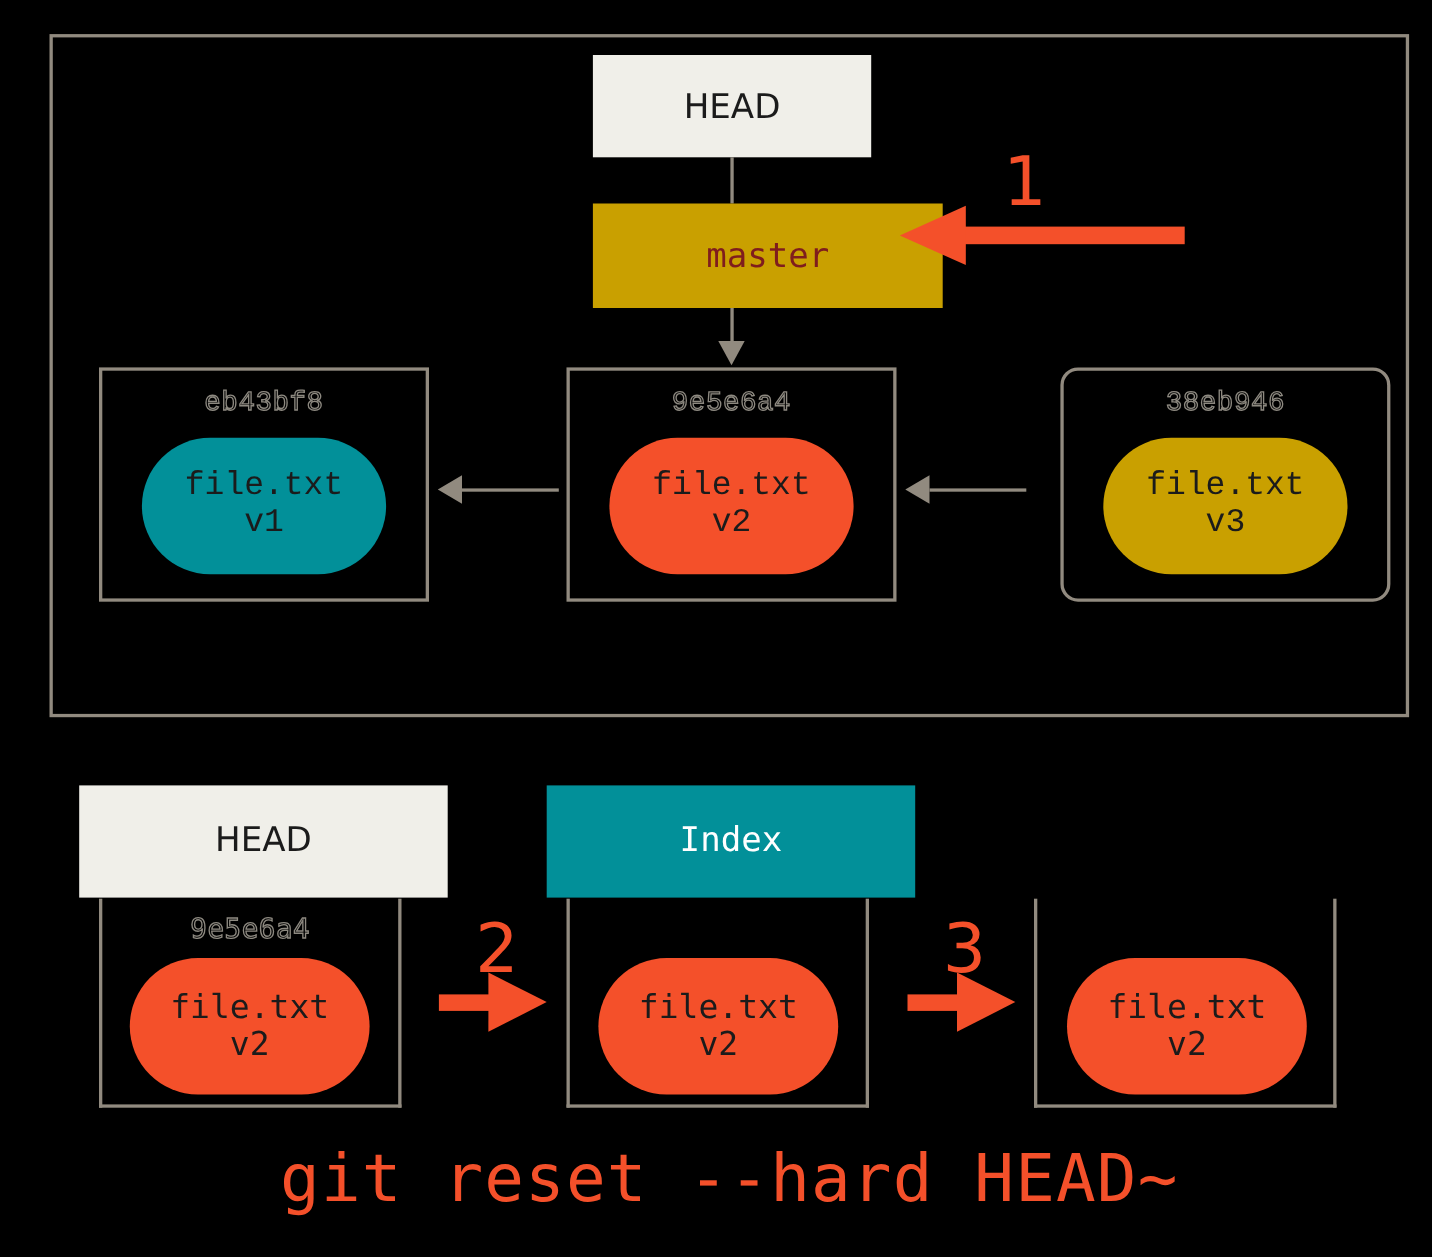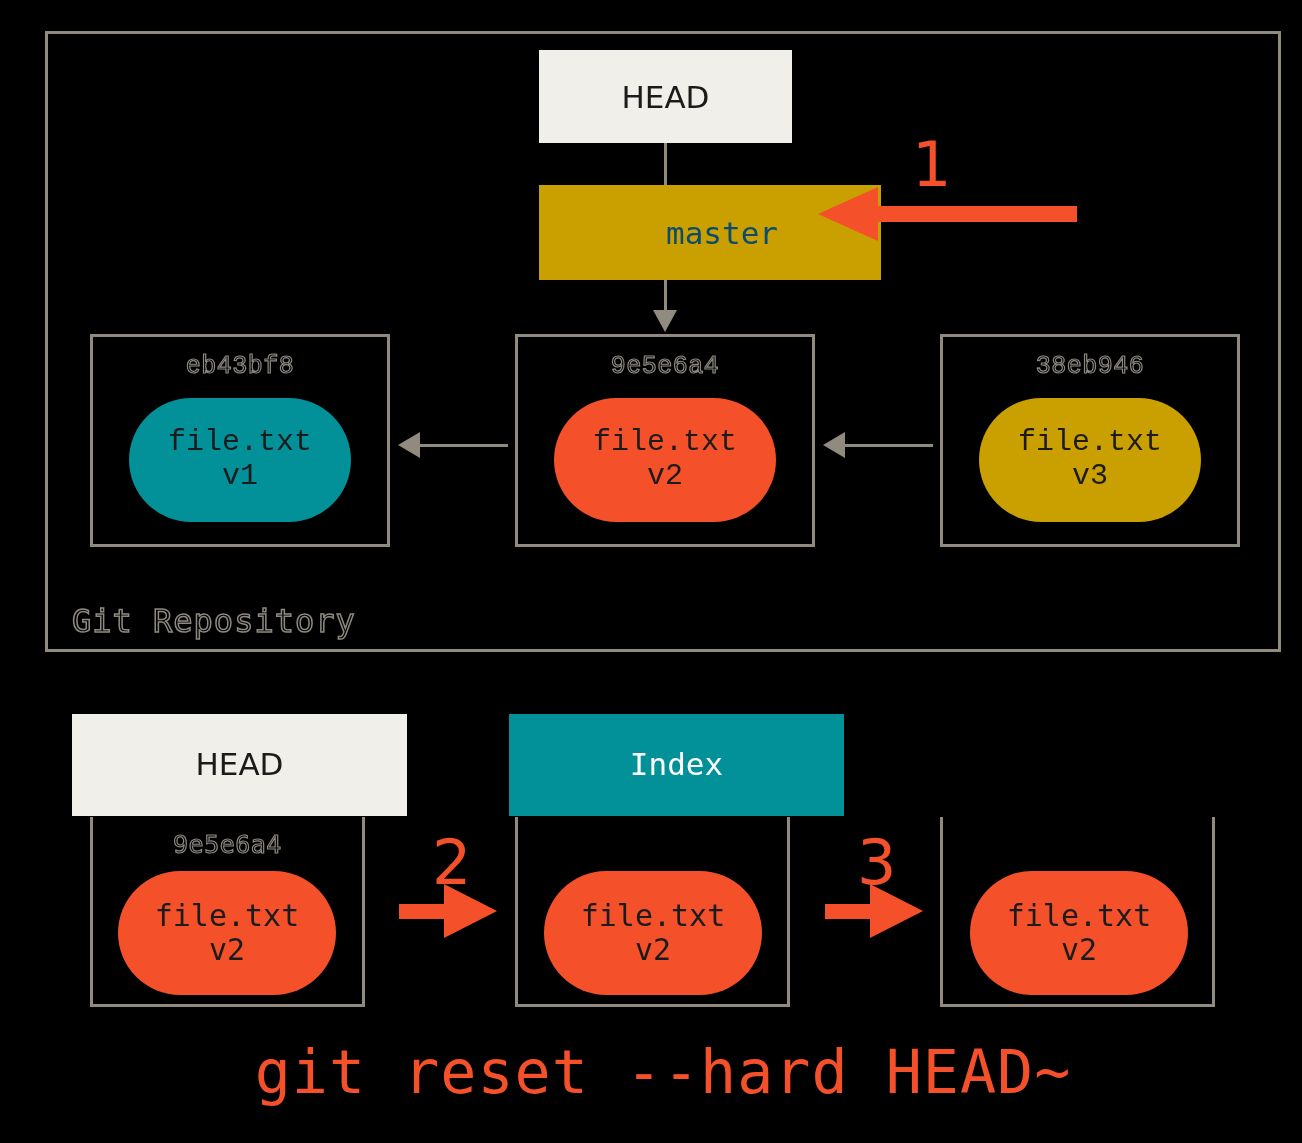--- a/index.html
+++ b/index.html
@@ -61,22 +61,21 @@
   .master-box {
     left: 527px;
     top: 185px;
     width: 318px;
     height: 95px;
     background: #c9a000;
     display: flex;
     align-items: center;
     justify-content: center;
     font-size: 31px;
-    color: #0c4a6e;
-    padding-left: 24px;
+    color: #7f1d1d;
   }
 
   
   .conn-head-master {
     left: 652px;
     top: 143px;
     width: 3px;
     height: 42px;
     background: #918a7f;
   }
@@ -101,21 +100,21 @@
   .commit {
     border: 3px solid #918a7f;
     box-sizing: border-box;
     width: 300px;
     height: 213px;
     top: 334px;
     font-family: Liberation Mono, monospace;
   }
   .commit-c1 { left: 78px; }
   .commit-c2 { left: 503px; }
-  .commit-c3 { left: 928px; }
+  .commit-c3 { left: 952px; border-radius: 16px; }
 
   .commit-hash {
     position: absolute;
     top: 15px;
     left: 0;
     width: 100%;
     text-align: center;
     font-size: 25px;
     color: #000;
     -webkit-text-stroke: 1.2px #8d8980;
@@ -204,21 +203,21 @@
     line-height: 1.22;
     top: 714px;
   }
   .hdr1 {
     left: 60px; width: 335px;
     background: #f0efe9;
     color: #1b1b1b;
     font-family: "DejaVu Sans", sans-serif;
   }
   .hdr2 {
-    left: 497px; width: 335px;
+    left: 485px; width: 335px;
     background: #029099;
     color: #ffffff;
   }
   .hdr3 {
     left: 910px; width: 332px;
     background: #f4502a;
     color: #ffffff;
   }
 
   .col-hash {
@@ -288,21 +287,20 @@
     letter-spacing: 1px;
     white-space: nowrap;
   }
 </style>
 </head>
 <body>
 
 <div class="stage">
 
   <div class="abs repo-frame"></div>
-  <div class="abs repo-label">Git Repository</div>
 
   <div class="abs head-top">HEAD</div>
   <div class="abs conn-head-master"></div>
 
   <div class="abs master-box">master</div>
   <div class="abs conn-master-commit"></div>
   <div class="abs arrow-down-head"></div>
 
   <div class="abs arrow1-shaft"></div>
   <div class="abs arrow1-head"></div>

